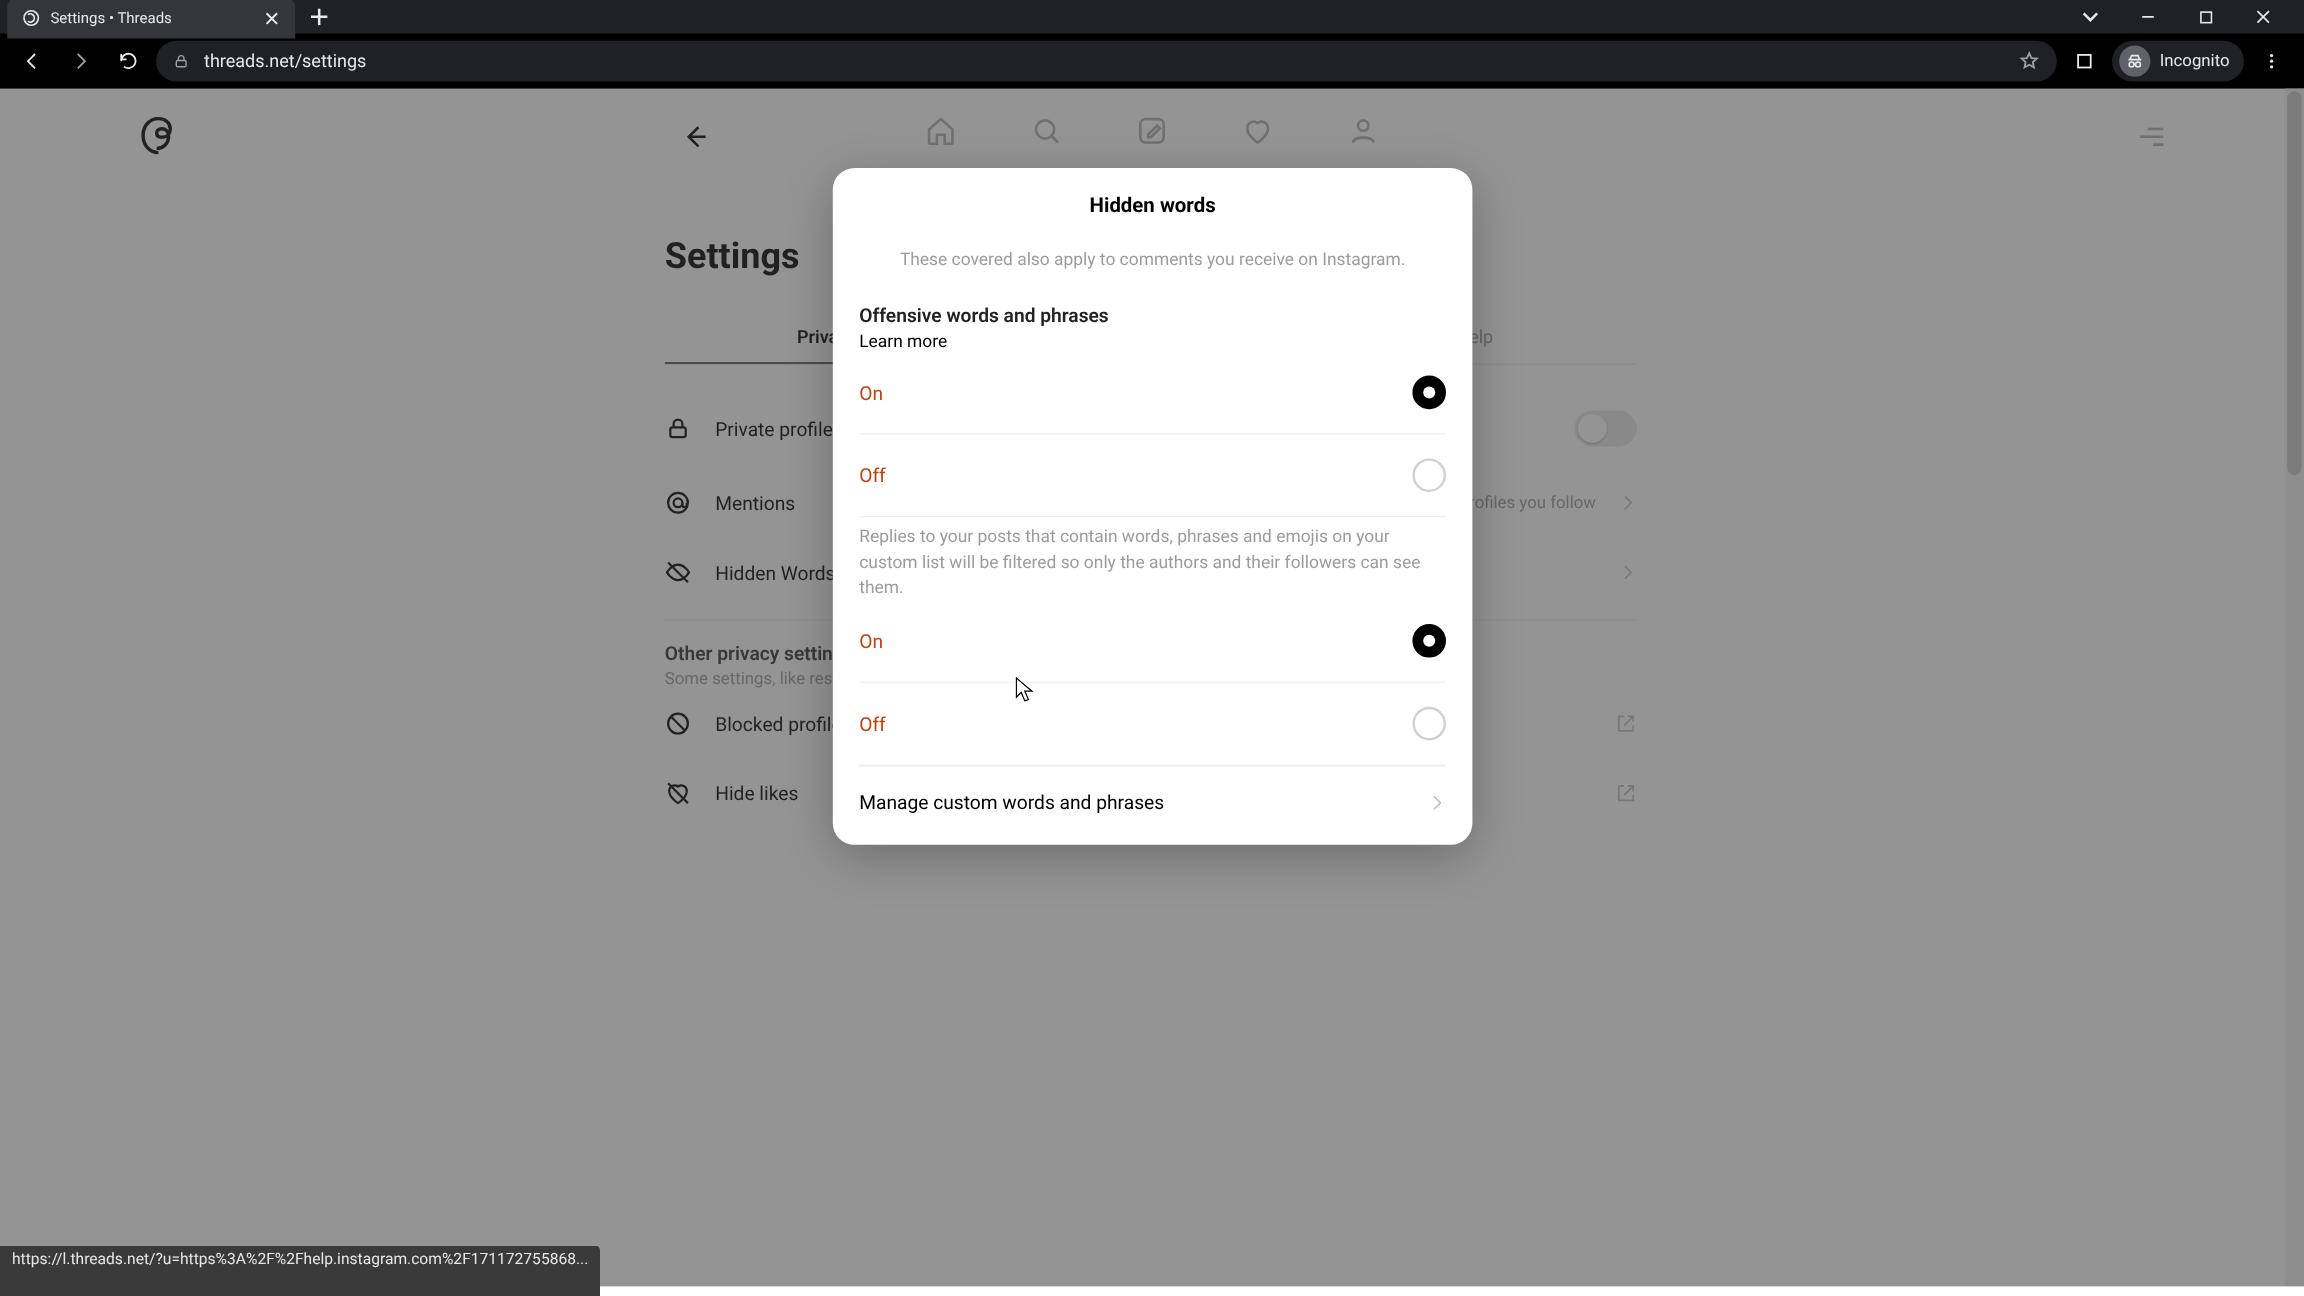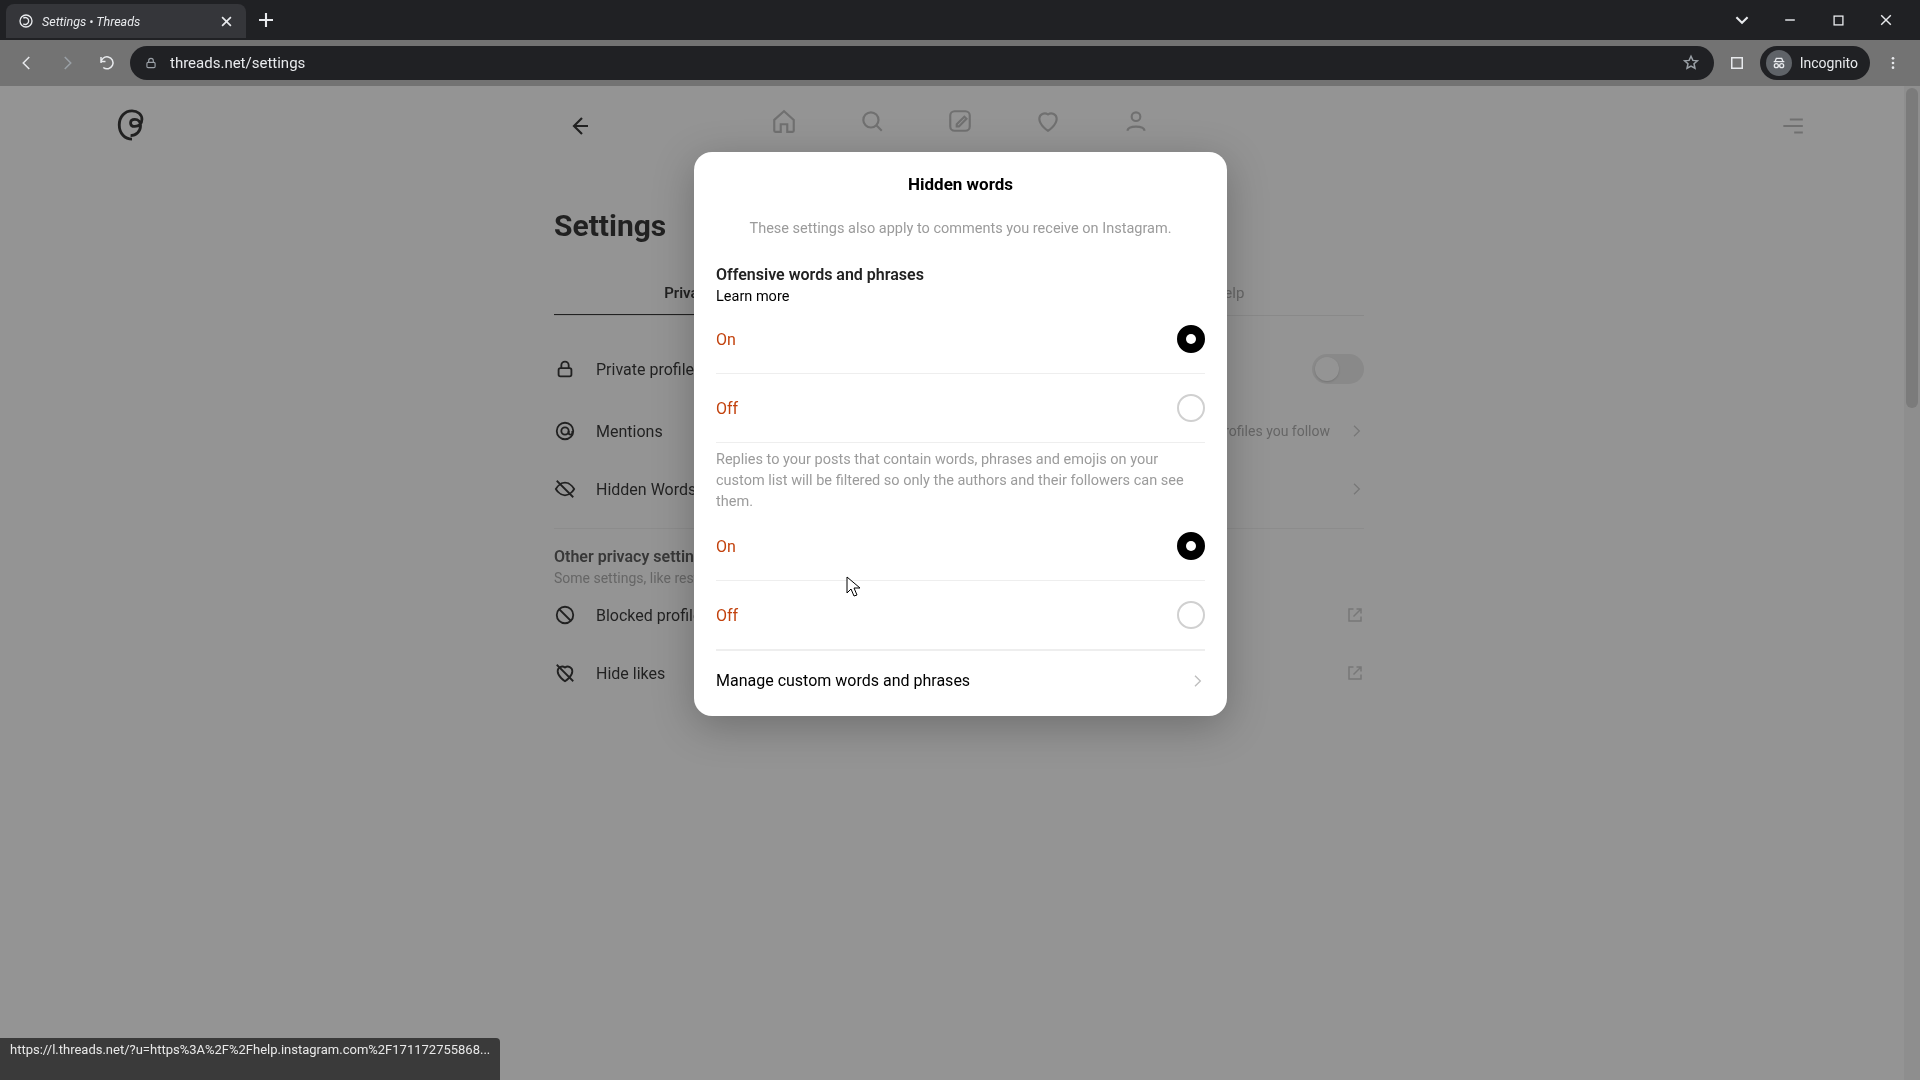--- a/index.html
+++ b/index.html
@@ -1,27 +1,27 @@
 <!DOCTYPE html>
 <html><head>
 <meta charset="utf-8">
 <style>
   * { box-sizing: border-box; margin: 0; padding: 0; font-family: -apple-system, BlinkMacSystemFont, "Segoe UI", Roboto, Helvetica, Arial, sans-serif; }
   html, body { width: 1920px; height: 1080px; overflow: hidden; background: #fff; }
   
   .browser-top { background: #202124; color: #e8eaed; }
-  .tab-strip { display: flex; align-items: center; height: 40px; padding: 0 6px; font-style: italic; }
+  .tab-strip { display: flex; align-items: center; height: 28px; padding: 0 6px; }
   .tab { display: flex; align-items: center; gap: 8px; background: #35363a; border-radius: 8px 8px 0 0; height: 34px; padding: 0 12px; width: 240px; margin-top: 2px; }
   .tab .favicon { width: 16px; height: 16px; display:flex; align-items:center; justify-content:center; }
   .tab .title { font-size: 12.5px; color: #e8eaed; white-space: nowrap; overflow:hidden; text-overflow: ellipsis; flex:1; }
   .tab .close { width: 16px; height:16px; display:flex; align-items:center; justify-content:center; border-radius:50%; }
   .tab-add { width: 28px; height: 28px; display:flex; align-items:center; justify-content:center; margin-left: 6px; color:#e8eaed; border-radius:50%; }
   .window-controls { margin-left:auto; display:flex; gap: 4px; padding-right: 6px; color:#e8eaed; }
   .win-btn { width: 44px; height: 30px; display:flex; align-items:center; justify-content:center; }
-  .toolbar { display:flex; align-items:center; height: 46px; background:#737373; padding: 0 10px; gap: 6px; }
+  .toolbar { display:flex; align-items:center; height: 46px; background:#000000; padding: 0 10px; gap: 6px; }
   .nav-btn { width: 34px; height:34px; border-radius:50%; display:flex; align-items:center; justify-content:center; color:#9aa0a6; }
   .nav-btn.enabled { color:#e8eaed; }
   .addr { flex:1; background:#202124; border-radius: 20px; height: 34px; display:flex; align-items:center; padding: 0 14px; color:#e8eaed; gap:12px; }
   .addr .lock { color:#9aa0a6; }
   .addr .url { font-size:15px; color:#e8eaed; }
   .addr .star { margin-left:auto; color:#9aa0a6; }
   .right-btns { display:flex; align-items:center; gap: 6px; }
   .incog-chip { display:flex; align-items:center; gap:8px; background:#202124; border-radius:18px; padding:4px 12px 4px 6px; color:#e8eaed; font-size:14px; }
   .incog-chip .avatar { width:26px; height:26px; border-radius:50%; background:#5f6368; display:flex; align-items:center; justify-content:center; }
   .menu-dots { width:34px; height:34px; display:flex; align-items:center; justify-content:center; color:#e8eaed; }
@@ -331,21 +331,21 @@
           </span>
       </div>
     </div>
   </div>
 
   <div class="dim"></div>
 
   <div class="modal">
     <div class="modal-title">Hidden words</div>
     <div class="modal-body">
-      <div class="modal-caption">These settings also apply to comments you receive on Instagram.</div>
+      <div class="modal-caption">These covered also apply to comments you receive on Instagram.</div>
 
       <div class="grouphead">Offensive words and phrases</div>
       <a class="learn-more">Learn more</a>
 
       <div class="opt">
         <span class="olabel">On</span>
         <span class="radio checked">
             <span class="dot"></span>
           </span>
       </div>

